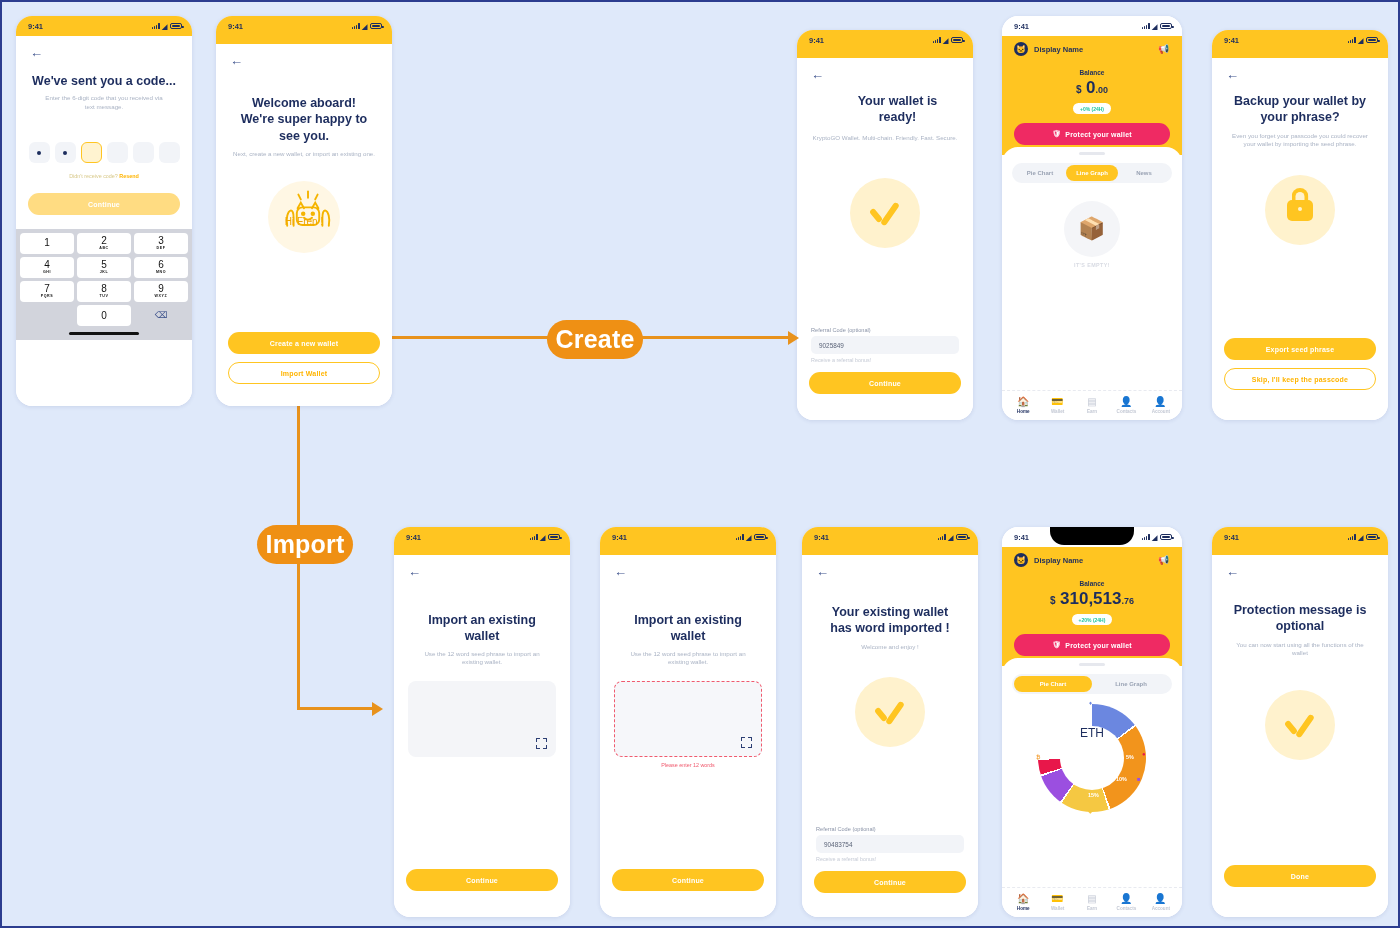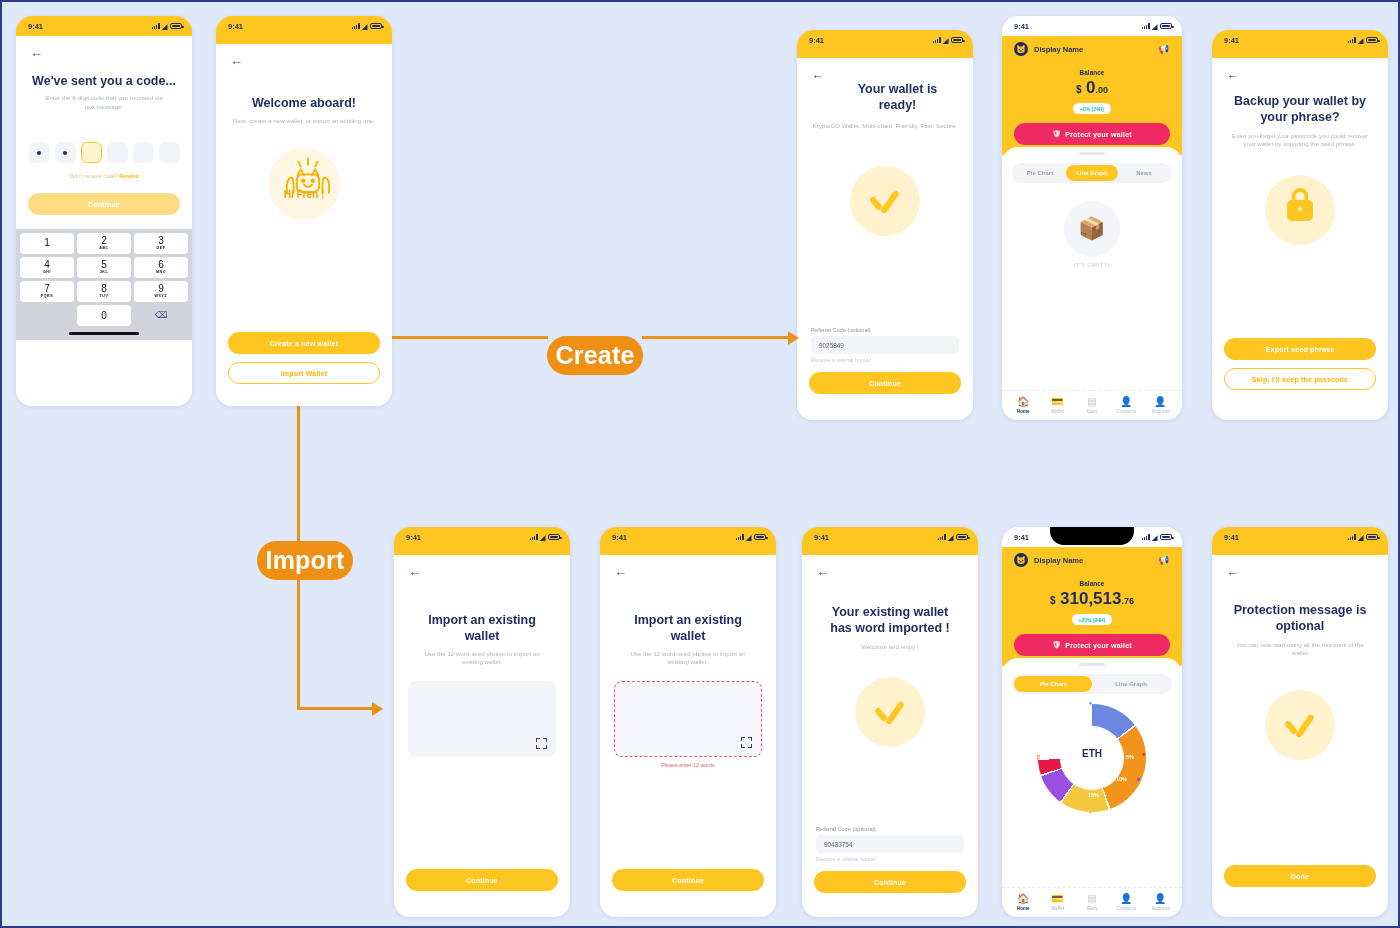--- a/index.html
+++ b/index.html
@@ -18,21 +18,20 @@
   .badge {
     position: absolute;
     background: #ef9014;
     color: #fff;
     border-radius: 22px;
     font-size: 25px;
     font-weight: bold;
     display: flex; align-items: center; justify-content: center;
     letter-spacing: .2px;
     z-index: 5;
-    margin-top: 16px;
   }
   .arrowhead {
     position: absolute;
     width: 0; height: 0;
     border-top: 7px solid transparent;
     border-bottom: 7px solid transparent;
     border-left: 11px solid #e8921c;
     z-index: 4;
   }
 
@@ -205,30 +204,30 @@
   .scanicon i:nth-child(3){bottom:0;left:0;border-right:none;border-top:none;}
   .scanicon i:nth-child(4){bottom:0;right:0;border-left:none;border-top:none;}
   .errtxt { text-align: center; font-size: 5.4px; color: #f05a6e; margin-top: 5px; }
 
   
   .mascot {
     width: 72px; height: 72px; border-radius: 50%; background: #fff7e4;
     margin: 0 auto; position: relative;
     display: flex; align-items: flex-end; justify-content: center;
   }
-  .frenTxt { font-size: 10px; font-weight: bold; color: #f0a500; margin-bottom: 20px; position: relative; z-index: 2; }
+  .frenTxt { font-size: 10px; font-weight: normal; color: #f0a500; margin-bottom: 26px; position: relative; z-index: 2; }
 
   
   .donutWrap { position: relative; width: 108px; height: 108px; margin: 10px auto 0; }
   .donut { width: 108px; height: 108px; border-radius: 50%; }
   .donutHole {
     position: absolute; inset: 22px; border-radius: 50%; background: #fff;
     display: flex; align-items: flex-start; justify-content: center;
   }
-  .donutHole span { font-size: 10px; font-weight: bold; color: #1d2d5e; margin-top: 22px; }
+  .donutHole span { font-size: 12px; font-weight: normal; color: #1d2d5e; margin-top: 0; }
   .slc { position: absolute; font-size: 5.4px; font-weight: bold; color: #fff; }
   .tick { position: absolute; font-size: 6px; }
 </style>
 </head>
 <body>
 
 <div class="canvas">
 
   <div class="conn" style="left:380px;top:334px;width:166px;height:3px;"></div>
   <div class="conn" style="left:640px;top:334px;width:148px;height:3px;"></div>
@@ -343,20 +342,21 @@
             <i></i>
           </span>
         <span class="wifi">◢</span>
         <span class="batt"></span>
       </span>
     </div>
     <div class="topyellow" style="height:8px;"></div>
     <div class="sheet">
       <div class="backarrow">←</div>
       <div class="ttl" style="margin-top:28px;">Welcome aboard!</div>
+      <div class="ttl">We're super happy to see you.</div>
       <div class="sub" style="padding:6px 14px 0;">Next, create a new wallet, or import an existing one.</div>
       <div style="margin-top:22px;">
         <div class="mascot">
           <svg viewBox="0 0 80 70" style="position:absolute;top:8px;left:4px;width:72px;height:56px;">
             <g stroke="#f5b400" stroke-width="2.4" fill="none" stroke-linecap="round">
               <line x1="40" y1="3" x2="40" y2="11"></line>
               <line x1="28" y1="7" x2="31" y2="13"></line>
               <line x1="52" y1="7" x2="49" y2="13"></line>
               <path d="M27 24 L31 17 L35 24"></path>
               <path d="M45 24 L49 17 L53 24"></path>
@@ -388,21 +388,21 @@
             <i></i>
             <i></i>
           </span>
         <span class="wifi">◢</span>
         <span class="batt"></span>
       </span>
     </div>
     <div class="topyellow" style="height:8px;"></div>
     <div class="sheet">
       <div class="backarrow">←</div>
-      <div class="ttl" style="padding-left:41px;">Your wallet is ready!</div>
+      <div class="ttl" style="margin-top:12px;padding-left:41px;">Your wallet is ready!</div>
       <div class="sub" style="padding:8px 12px 0;">KryptoGO Wallet. Multi-chain. Friendly. Fast. Secure.</div>
       <div class="circ" style="margin-top:36px;">
           <span class="check"></span>
         </div>
       <div style="margin-top:auto;padding-bottom:26px;">
         <div class="flabel">Referral Code (optional)</div>
         <div class="finput">9025849</div>
         <div class="fhint">Receive a referral bonus!</div>
         <div class="btn btn-solid" style="margin:9px 12px 0;">Continue</div>
       </div>

